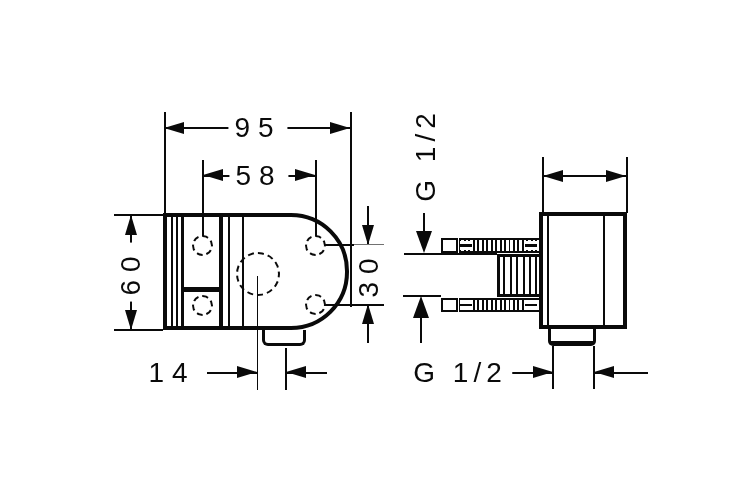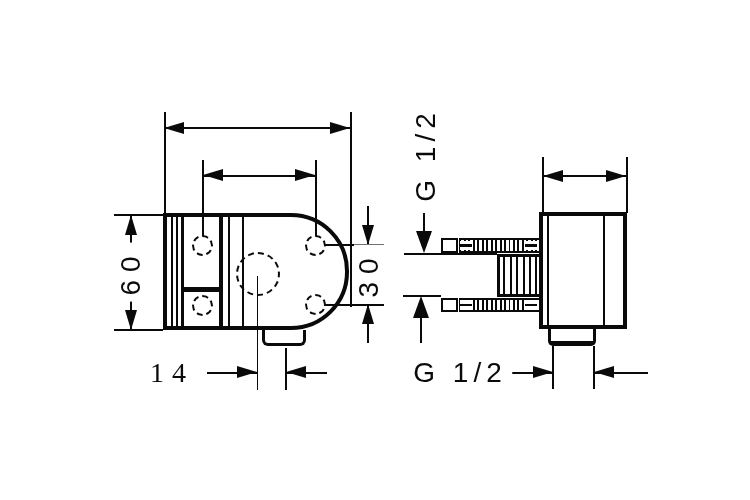--- a/index.html
+++ b/index.html
@@ -57,47 +57,49 @@
   <div class="tab" style="left:262px;top:330px;width:43.5px;height:15.5px;"></div>
 
   <div class="ln" style="left:256.5px;top:276px;width:1.8px;height:114px;"></div>
   <div class="ln" style="left:285px;top:348px;width:1.8px;height:42px;"></div>
 
   <div class="ln" style="left:163.5px;top:112px;width:2px;height:101px;"></div>
   <div class="ln" style="left:349.5px;top:112px;width:2px;height:195px;"></div>
   <div class="ln" style="left:164px;top:127px;width:186px;height:2px;"></div>
   <div class="ah ah-l" style="left:164px;top:121.5px;"></div>
   <div class="ah ah-r" style="left:330px;top:121.5px;"></div>
+  <div class="lbl" style="left:258px;top:128px;">95</div>
 
   <div class="ln" style="left:202px;top:160px;width:2px;height:76px;"></div>
   <div class="ln" style="left:314.5px;top:160px;width:2px;height:76px;"></div>
   <div class="ln" style="left:202.5px;top:174.5px;width:113px;height:2px;"></div>
   <div class="ah ah-l" style="left:202.5px;top:169px;"></div>
   <div class="ah ah-r" style="left:295px;top:169px;"></div>
+  <div class="lbl" style="left:259px;top:175.5px;">58</div>
 
   <div class="ln" style="left:114px;top:213.5px;width:49px;height:2px;"></div>
   <div class="ln" style="left:114px;top:328.5px;width:49px;height:2px;"></div>
   <div class="ln" style="left:130px;top:214.5px;width:2px;height:115px;"></div>
   <div class="ah ah-u" style="left:124.5px;top:214.5px;"></div>
   <div class="ah ah-d" style="left:124.5px;top:309.5px;"></div>
   <div class="lbl rot" style="left:131px;top:272px;">60</div>
 
   <div class="ln" style="left:324px;top:244px;width:60px;height:2px;"></div>
   <div class="ln" style="left:324px;top:303.5px;width:60px;height:2px;"></div>
   <div class="ln" style="left:367px;top:206px;width:2px;height:39px;"></div>
   <div class="ln" style="left:367px;top:304px;width:2px;height:39px;"></div>
   <div class="ah ah-d" style="left:361.5px;top:224.5px;"></div>
   <div class="ah ah-u" style="left:361.5px;top:304px;"></div>
   <div class="lbl rot" style="left:369px;top:274px;">30</div>
 
   <div class="ln" style="left:207px;top:371.5px;width:50px;height:2px;"></div>
   <div class="ln" style="left:286px;top:371.5px;width:41px;height:2px;"></div>
   <div class="ah ah-r" style="left:237px;top:366px;"></div>
   <div class="ah ah-l" style="left:286px;top:366px;"></div>
-  <div class="lbl" style="left:172px;top:372.5px;font-family:Liberation Serif, serif;">14</div>
+  <div class="lbl" style="left:172px;top:372.5px;">14</div>
 
   <div class="block" style="left:496.5px;top:253.5px;width:44px;height:43px;"></div>
   <div class="ln" style="left:503px;top:256.5px;width:2px;height:37px;"></div>
   <div class="ln" style="left:509.5px;top:256.5px;width:2px;height:37px;"></div>
   <div class="ln" style="left:516px;top:256.5px;width:2px;height:37px;"></div>
   <div class="ln" style="left:522.5px;top:256.5px;width:2px;height:37px;"></div>
   <div class="ln" style="left:529px;top:256.5px;width:2px;height:37px;"></div>
   <div class="ln" style="left:535px;top:256.5px;width:2px;height:37px;"></div>
 
   <div class="stud-tip" style="left:441px;top:238px;width:16.5px;height:14.5px;"></div>

